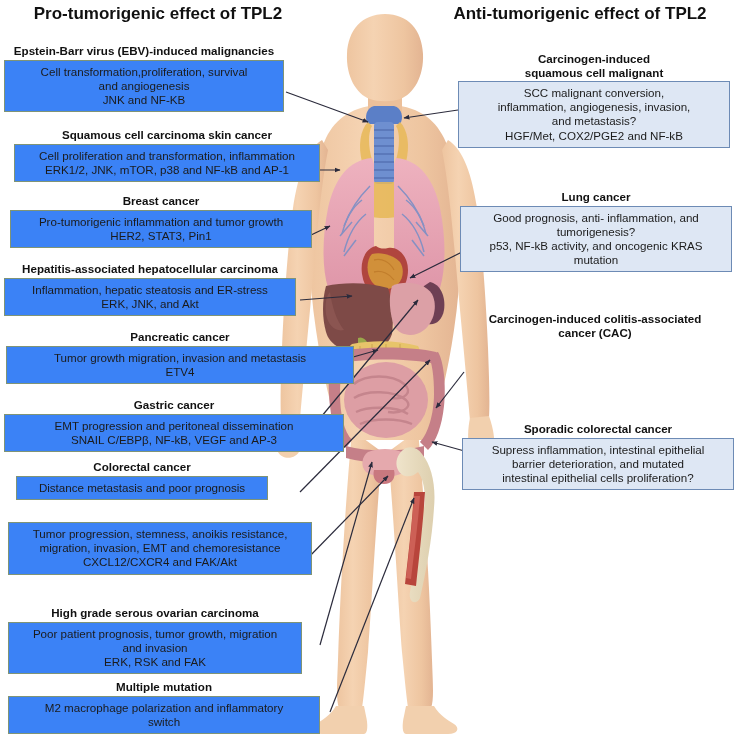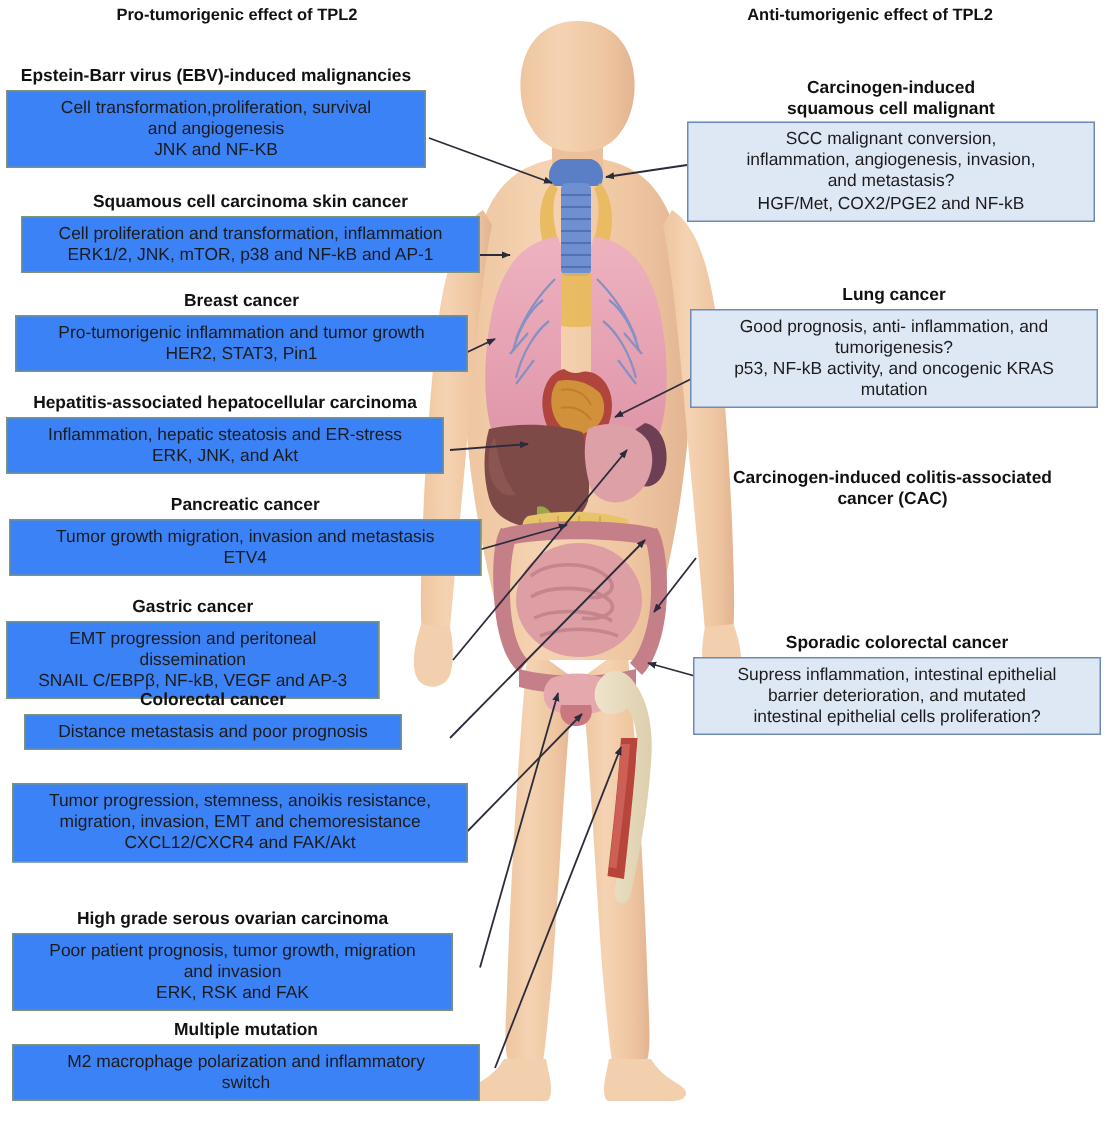--- a/index.html
+++ b/index.html
@@ -5,21 +5,21 @@
 <style>
   html,body{margin:0;padding:0;background:#ffffff;}
   body{
     width:736px;height:749px;position:relative;overflow:hidden;
     font-family:"Liberation Sans","DejaVu Sans",sans-serif;
     color:#1b1b1b;
   }
   #figure{position:absolute;inset:0;}
 
   .col-title{
-    position:absolute;font-weight:bold;font-size:11px;color:#111;
+    position:absolute;font-weight:bold;font-size:17px;color:#111;
     text-align:center;white-space:nowrap;
   }
   #title-left{left:8px;top:4px;width:300px;}
   #title-right{left:430px;top:4px;width:300px;}
 
   .entry{position:absolute;}
   .entry-title{
     font-weight:bold;font-size:11.6px;text-align:center;color:#111;
     line-height:13.5px;margin-bottom:2px;
   }
@@ -250,27 +250,27 @@
     <div class="entry-box">Pro-tumorigenic inflammation and tumor growth
 HER2, STAT3,  Pin1</div>
   </div>
 
   <div class="entry pro" style="left:4px;top:262px;width:292px;">
     <div class="entry-title">Hepatitis-associated hepatocellular carcinoma</div>
     <div class="entry-box">Inflammation, hepatic steatosis and ER-stress
 ERK, JNK, and Akt</div>
   </div>
 
-  <div class="entry pro" style="left:6px;top:330px;width:315px;">
+  <div class="entry pro" style="left:6px;top:330px;width:348px;">
     <div class="entry-title">Pancreatic cancer</div>
     <div class="entry-box">Tumor growth migration, invasion and metastasis
 ETV4</div>
   </div>
 
-  <div class="entry pro" style="left:4px;top:398px;width:249px;">
+  <div class="entry pro" style="left:4px;top:398px;width:340px;">
     <div class="entry-title">Gastric cancer</div>
     <div class="entry-box">EMT progression and peritoneal dissemination
 SNAIL  C/EBPβ, NF-kB, VEGF and AP-3</div>
   </div>
 
   <div class="entry pro" style="left:16px;top:460px;width:252px;">
     <div class="entry-title">Colorectal cancer</div>
     <div class="entry-box">Distance metastasis and poor prognosis</div>
   </div>
 

